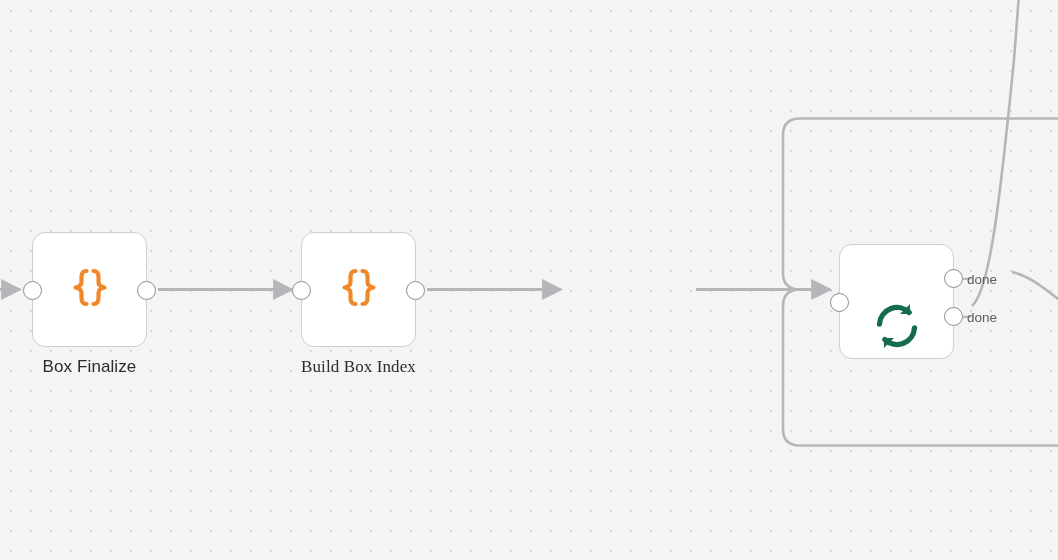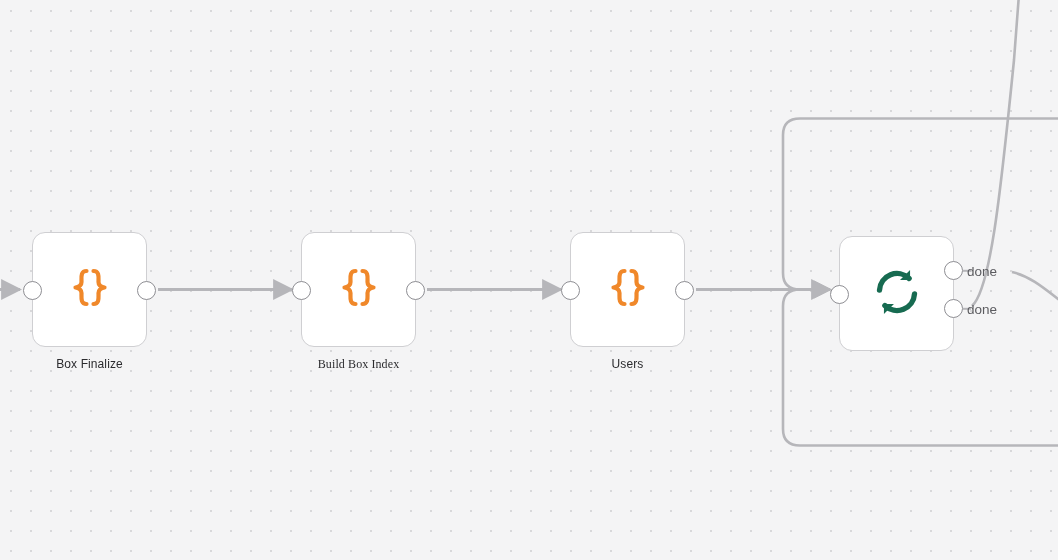--- a/index.html
+++ b/index.html
@@ -39,21 +39,21 @@
   }
   .node-icon {
     display: block;
   }
   .node-label {
     position: absolute;
     top: 124px;
     left: 50%;
     transform: translateX(-50%);
     white-space: nowrap;
-    font-size: 12px;
+    font-size: 17px;
     color: #2b2b2e;
     letter-spacing: 0.1px;
   }
   .port {
     position: absolute;
     width: 19px;
     height: 19px;
     border-radius: 50%;
     background: #ffffff;
     border: 1.6px solid #8e8e93;
@@ -146,35 +146,22 @@
                  C16 28 19.5 29 19.5 33 C19.5 38 18.5 44 24.5 44" fill="none" stroke="#f0882a" stroke-width="4.2" stroke-linecap="round" stroke-linejoin="round"></path>
         <path d="M31.5 11 C37.5 11 36.5 17 36.5 22 C36.5 26 40 27 42.5 27.5
                  C40 28 36.5 29 36.5 33 C36.5 38 37.5 44 31.5 44" fill="none" stroke="#f0882a" stroke-width="4.2" stroke-linecap="round" stroke-linejoin="round"></path>
       </svg>
     </span>
     <span class="port left"></span>
     <span class="port right"></span>
     <span class="node-label">Build Box Index</span>
   </div>
 
-  <div class="node" style="left:570px; top:232px;">
-    <span class="node-icon">
-      <svg width="56" height="56" viewBox="0 0 56 56" aria-hidden="true">
-        <path d="M24.5 11 C18.5 11 19.5 17 19.5 22 C19.5 26 16 27 13.5 27.5
-                 C16 28 19.5 29 19.5 33 C19.5 38 18.5 44 24.5 44" fill="none" stroke="#f0882a" stroke-width="4.2" stroke-linecap="round" stroke-linejoin="round"></path>
-        <path d="M31.5 11 C37.5 11 36.5 17 36.5 22 C36.5 26 40 27 42.5 27.5
-                 C40 28 36.5 29 36.5 33 C36.5 38 37.5 44 31.5 44" fill="none" stroke="#f0882a" stroke-width="4.2" stroke-linecap="round" stroke-linejoin="round"></path>
-      </svg>
-    </span>
-    <span class="port left"></span>
-    <span class="port right"></span>
-    <span class="node-label">Users</span>
-  </div>
 
-  <div class="node" style="left:839px; top:236px;">
+  <div class="node" style="left:839px; top:244px;align-items:flex-end;">
     <span class="node-icon">
       <svg width="56" height="56" viewBox="0 0 24 24" aria-hidden="true">
         <path d="M4.5 11.2 A7.5 7.5 0 0 1 17.2 6.2" fill="none" stroke="#176b51" stroke-width="2.3" stroke-linecap="round"></path>
         <path d="M19.5 12.8 A7.5 7.5 0 0 1 6.8 17.8" fill="none" stroke="#176b51" stroke-width="2.3" stroke-linecap="round"></path>
         <path d="M17.6 2.6 L17.6 6.9 L13.3 6.9 Z" fill="#176b51"></path>
         <path d="M6.4 21.4 L6.4 17.1 L10.7 17.1 Z" fill="#176b51"></path>
       </svg>
     </span>
     <span class="port left"></span>
 

